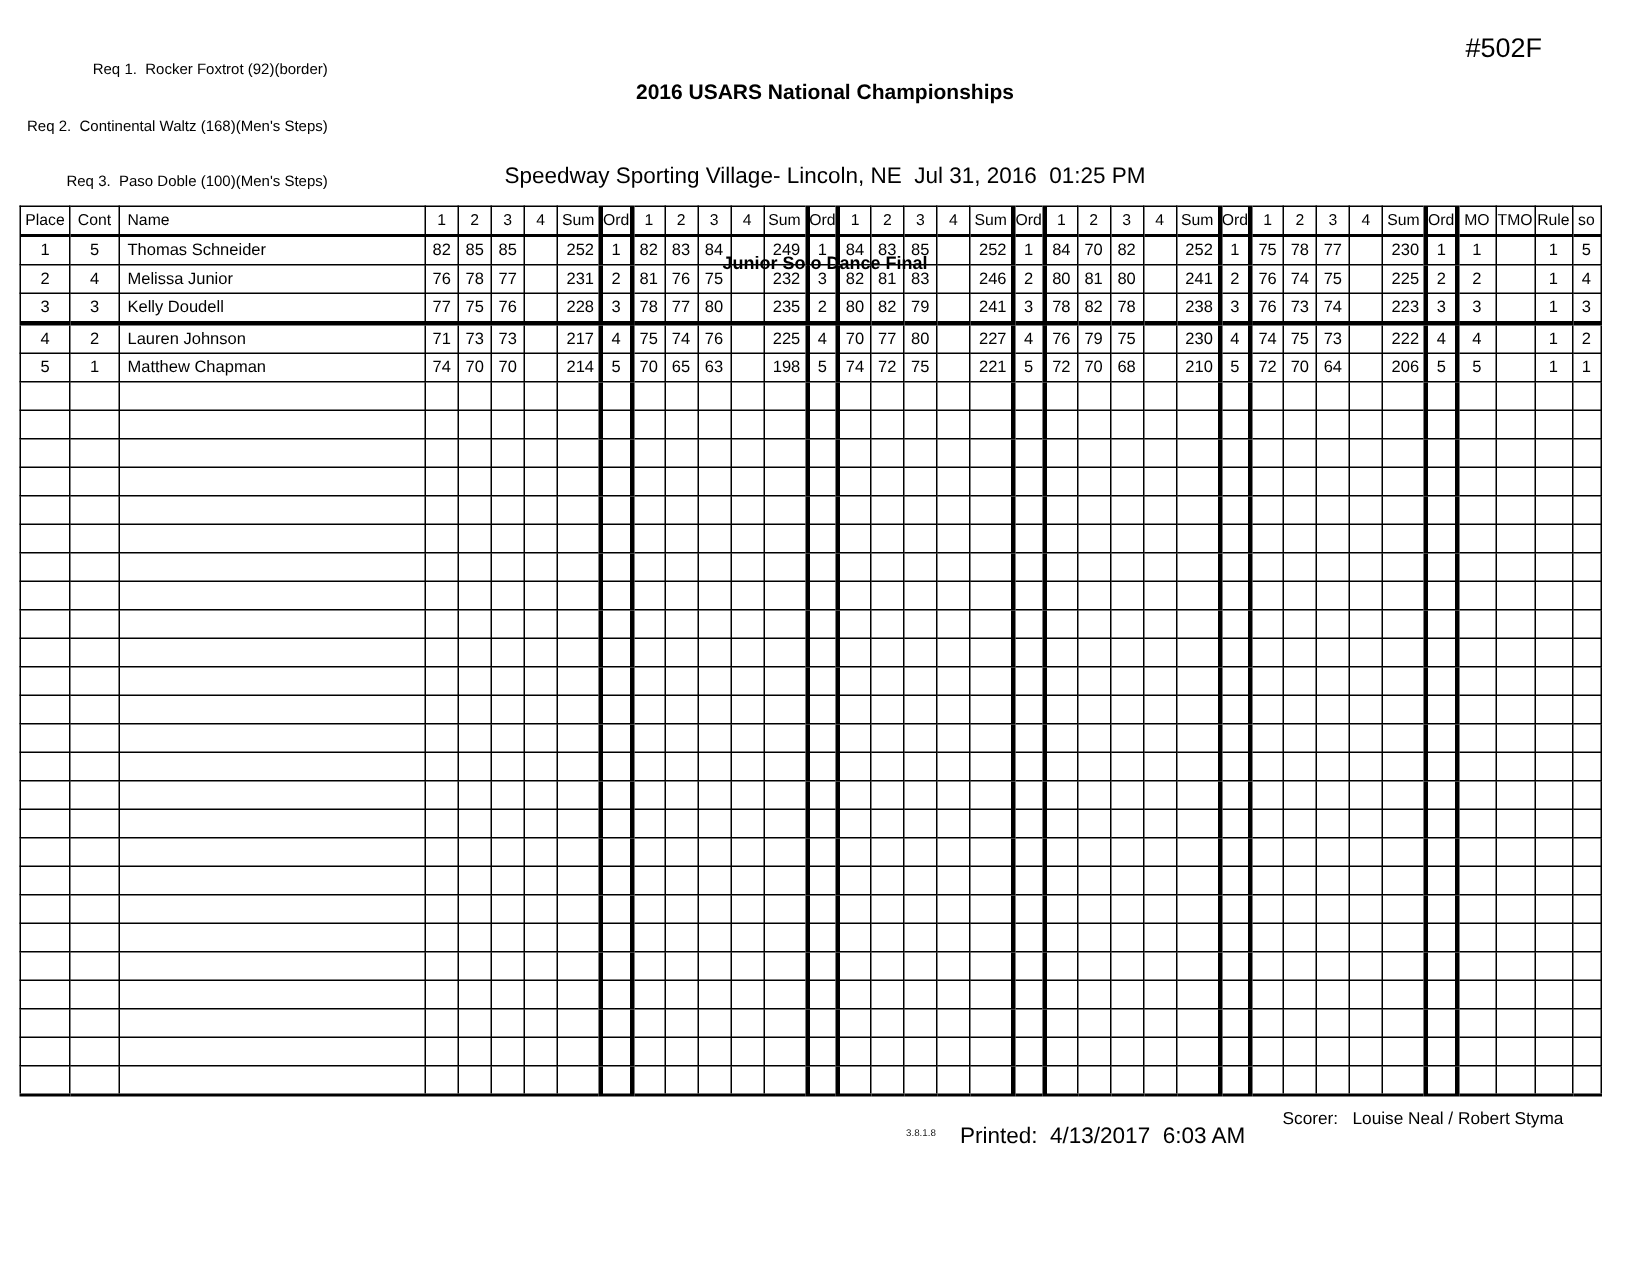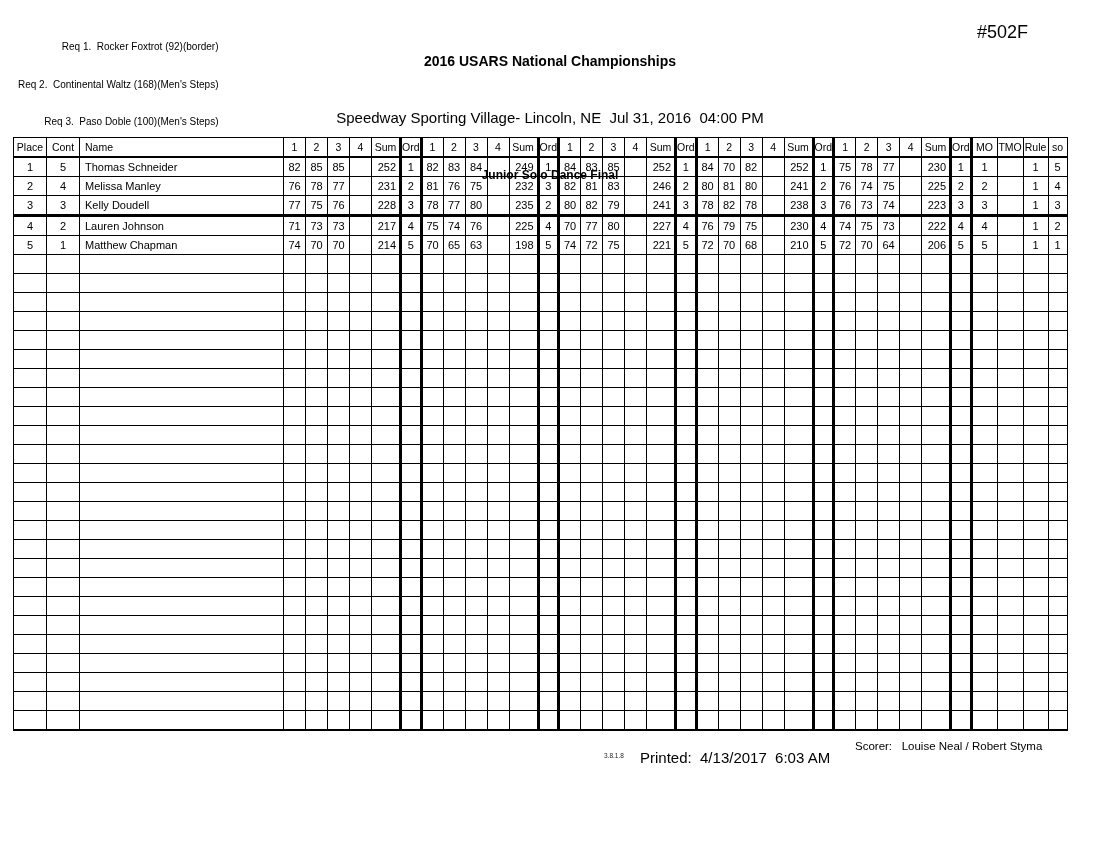--- a/index.html
+++ b/index.html
@@ -45,21 +45,21 @@
   <div class="req-block">
     <div>Req 1.  Rocker Foxtrot (92)(border)</div>
     <div>Req 2.  Continental Waltz (168)(Men's Steps)</div>
     <div>Req 3.  Paso Doble (100)(Men's Steps)</div>
   </div>
 
   <div class="event-number">#502F</div>
 
   <div class="titles">
     <div class="t1">2016 USARS National Championships</div>
-    <div class="t2">Speedway Sporting Village- Lincoln, NE  Jul 31, 2016  04:00 PM</div>
+    <div class="t2">Speedway Sporting Village- Lincoln, NE  Jul 31, 2016  01:25 PM</div>
     <div class="t3">Junior Solo Dance Final</div>
   </div>
 
   <table class="score-table">
     <colgroup id="cols">
         <col style="width: 33px;">
         <col style="width: 33px;">
         <col style="width: 204px;">
         <col style="width: 22px;">
         <col style="width: 22px;">
@@ -173,21 +173,21 @@
           <td class="sum-cell">230</td>
           <td class="ordcol b">1</td>
           <td>1</td>
           <td></td>
           <td>1</td>
           <td>5</td>
         </tr>
         <tr>
           <td class="b">2</td>
           <td class="b">4</td>
-          <td class="name-cell b">Melissa Manley</td>
+          <td class="name-cell b">Melissa Junior</td>
           <td>76</td>
           <td>78</td>
           <td>77</td>
           <td></td>
           <td class="sum-cell">231</td>
           <td class="ordcol b">2</td>
           <td>81</td>
           <td>76</td>
           <td>75</td>
           <td></td>

